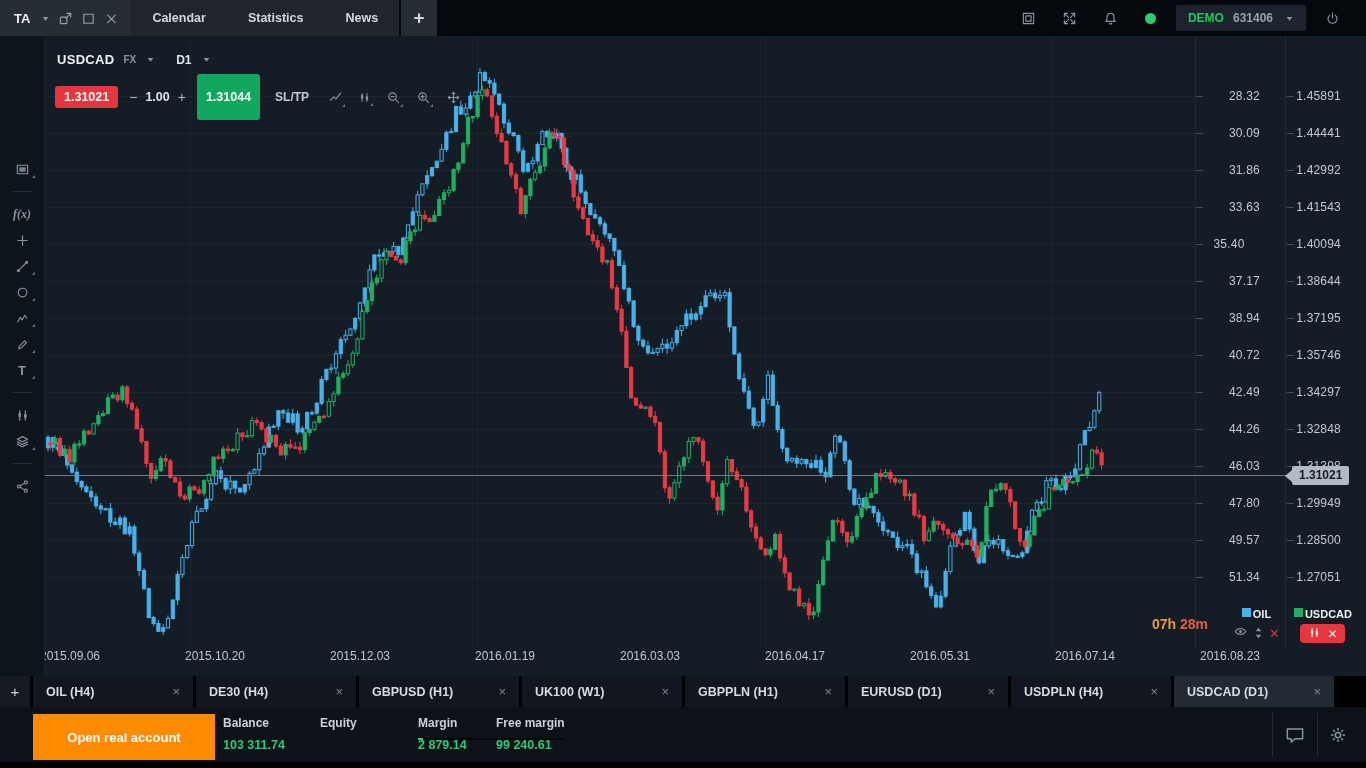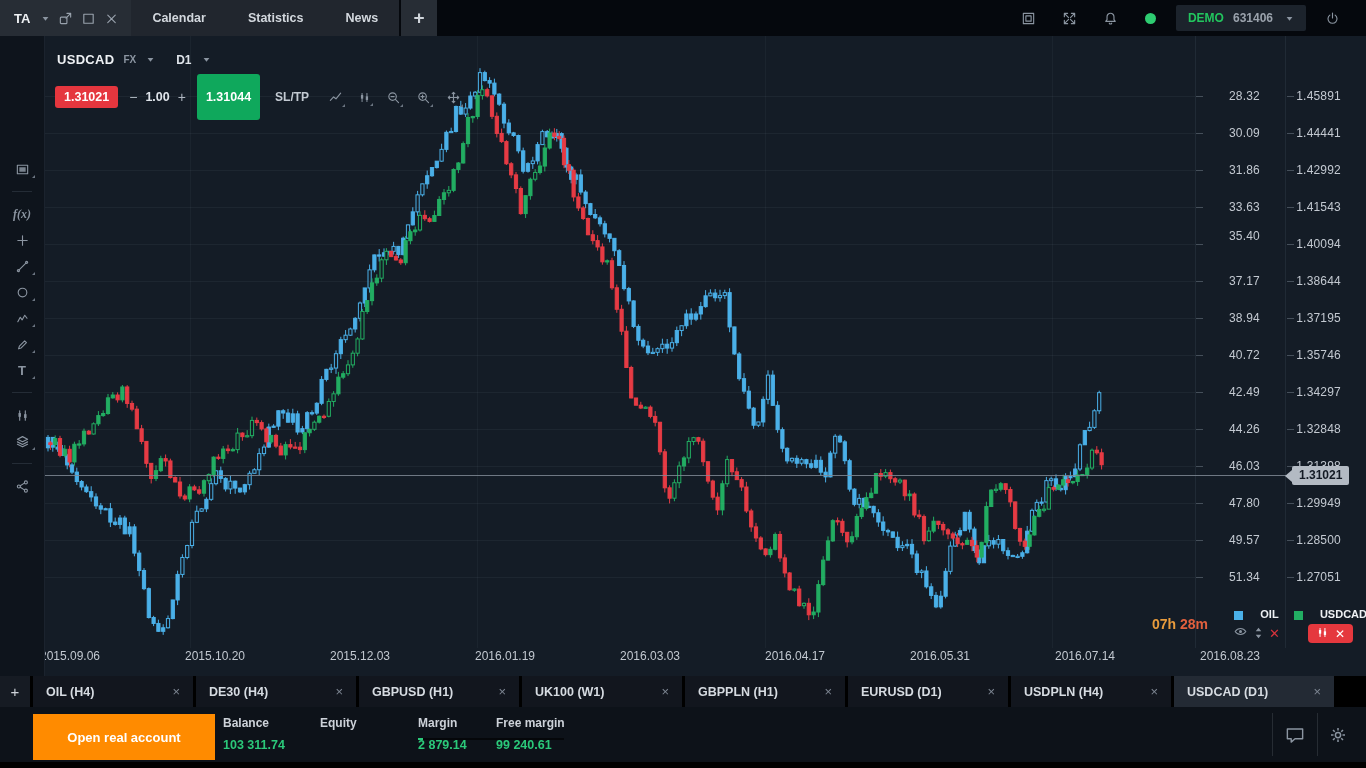--- a/index.html
+++ b/index.html
@@ -23,21 +23,21 @@
   .price-tag { position:absolute; left:1292px; top:430px; height:19px; padding:0 7px; background:#b3bac3;
     color:#131a24; font-size:12px; font-weight:bold; line-height:19px; border-radius:2px; z-index:4; }
   .price-tag::before { content:""; position:absolute; left:-7px; top:3.5px; border-top:6px solid transparent;
     border-bottom:6px solid transparent; border-right:7px solid #b3bac3; }
 
   .timer { position:absolute; left:1152px; top:580px; font-size:14px; font-weight:bold; white-space:nowrap; }
   .timer .h { color:#e89b3c; } .timer .m { color:#e2603e; }
 
   .legend { position:absolute; left:1233px; top:572px; display:flex; gap:14px; z-index:3; }
   .legend-item { display:flex; flex-direction:column; align-items:center; gap:4px; }
-  .legend-head { display:flex; align-items:flex-end; gap:17px; font-size:11px; font-weight:bold; color:#eef1f4; }
+  .legend-head { display:flex; align-items:flex-start; gap:2px; font-size:11px; font-weight:bold; color:#eef1f4; }
   .legend-swatch { width:9px; height:9px; display:inline-block; }
   .legend-ctrls { display:flex; align-items:center; gap:6px; color:#8b95a1; }
   .legend-x { color:#d8333c; font-size:13px; font-weight:bold; line-height:10px; }
   .legend-pill { display:flex; align-items:center; gap:6px; background:#e5383e; border-radius:4px; padding:2px 8px; color:#fff; }
   .legend-pill .px { font-size:12px; font-weight:bold; line-height:12px; }
 
   
   .topbar { position:absolute; left:0; top:0; width:1366px; height:36px; background:#05080d; z-index:10;
     display:flex; align-items:stretch; }
   .ta-block { display:flex; align-items:center; gap:8px; background:#272d35; padding:0 12px 0 14px; }
@@ -1059,21 +1059,21 @@
     <div class="axis-label oil" style="top: 134px;">31.86</div>
     <div class="axis-label usd" style="top: 134px;">1.42992</div>
     <div class="hgrid" style="top: 171px;"></div>
     <div class="tick" style="left: 1196px; top: 171px;"></div>
     <div class="tick" style="left: 1287px; top: 171px;"></div>
     <div class="axis-label oil" style="top: 171px;">33.63</div>
     <div class="axis-label usd" style="top: 171px;">1.41543</div>
     <div class="hgrid" style="top: 208px;"></div>
     <div class="tick" style="left: 1196px; top: 208px;"></div>
     <div class="tick" style="left: 1287px; top: 208px;"></div>
-    <div class="axis-label oil" style="top: 200px;">35.40</div>
+    <div class="axis-label oil" style="top: 208px; text-align: center;">35.40</div>
     <div class="axis-label usd" style="top: 208px;">1.40094</div>
     <div class="hgrid" style="top: 245px;"></div>
     <div class="tick" style="left: 1196px; top: 245px;"></div>
     <div class="tick" style="left: 1287px; top: 245px;"></div>
     <div class="axis-label oil" style="top: 245px;">37.17</div>
     <div class="axis-label usd" style="top: 245px;">1.38644</div>
     <div class="hgrid" style="top: 282px;"></div>
     <div class="tick" style="left: 1196px; top: 282px;"></div>
     <div class="tick" style="left: 1287px; top: 282px;"></div>
     <div class="axis-label oil" style="top: 282px;">38.94</div>

